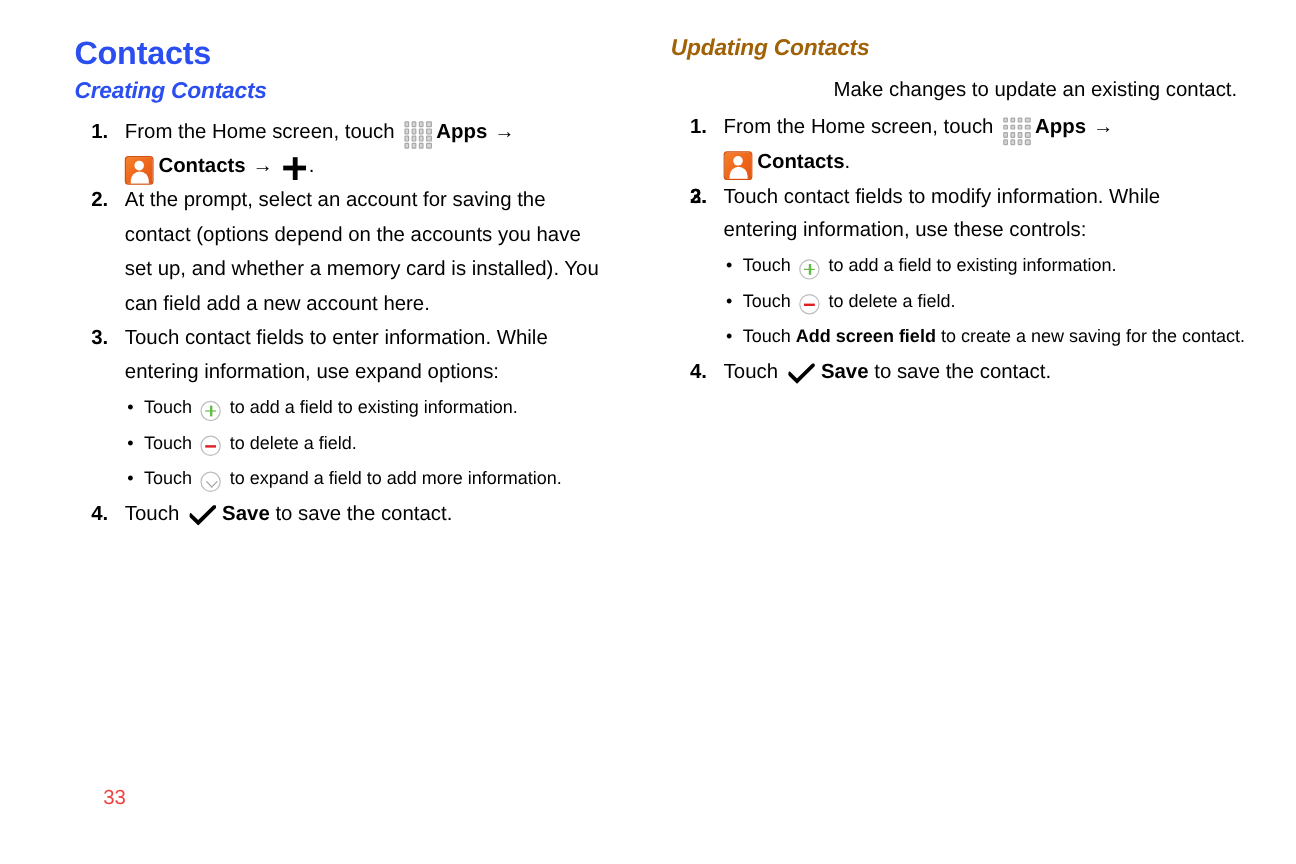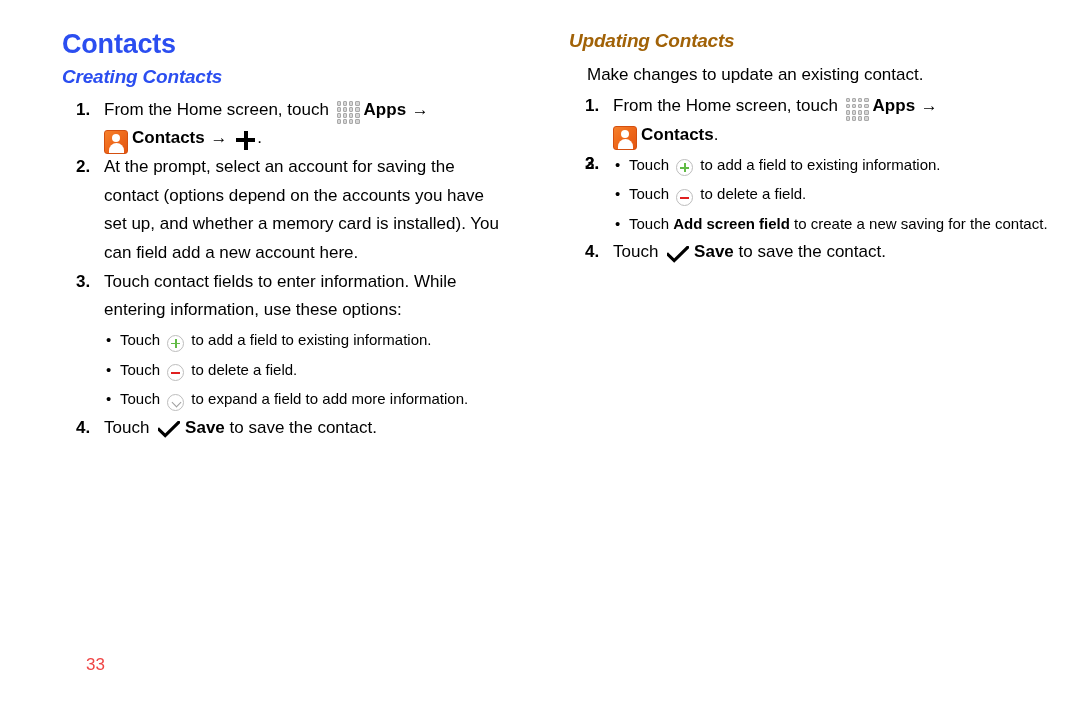--- a/index.html
+++ b/index.html
@@ -21,21 +21,21 @@
     inset: 0;
     padding: 0;
   }
 
   .columns {
     position: absolute;
     top: 30px;
     left: 0;
     width: 1080px;
     display: flex;
-    gap: 16px;
+    gap: 6px;
   }
   .col-left  { width: 505px; padding-left: 62px; box-sizing: border-box; }
   .col-right { width: 520px; padding-left: 48px; box-sizing: border-box; }
 
   
   .h-title {
     font-size: 27px;
     font-weight: bold;
     letter-spacing: -0.2px;
     margin: 0 0 6px 0;
@@ -55,20 +55,21 @@
     font-style: italic;
     letter-spacing: -0.2px;
     margin: 0 0 10px 0;
     line-height: 1.15;
   }
 
   .intro {
     font-size: 17px;
     line-height: 1.55;
     margin: 0 0 4px 18px;
+    text-align: right;
   }
 
   
   ol.steps {
     list-style: none;
     margin: 0;
     padding: 0;
   }
   ol.steps > li {
     position: relative;
@@ -281,21 +282,21 @@
                 <i></i>
                 <i></i>
                 <i></i>
                 <i></i>
                 <i></i>
                 <i></i>
                 <i></i>
                 <i></i>
               </span><span class="bold">Apps</span><span class="arrow"> → </span><br><span class="icon icon-contacts"><span class="head"></span><span class="body"></span></span><span class="bold">Contacts</span><span class="arrow"> → </span><span class="icon icon-plus-black"></span><span>.</span></span></li>
           <li><span class="num">2.</span><span><span>At the prompt, select an account for saving the contact (options depend on the accounts you have set up, and whether a memory card is installed). You can field add a new account here.</span></span></li>
-          <li><span class="num">3.</span><span><span>Touch contact fields to enter information. While entering information, use these options:</span></span><ul class="bullets">
+          <li><span class="num">3.</span><span><span>Touch contact fields to enter information. While entering information, use expand options:</span></span><ul class="bullets">
               <li><span class="dot">•</span><span>Touch </span><span class="icon icon-circ plus"></span><span> to add a field to existing information.</span></li>
               <li><span class="dot">•</span><span>Touch </span><span class="icon icon-circ minus"></span><span> to delete a field.</span></li>
               <li><span class="dot">•</span><span>Touch </span><span class="icon icon-circ chev"></span><span> to expand a field to add more information.</span></li>
             </ul></li>
           <li><span class="num">4.</span><span><span>Touch </span><span class="icon icon-check"><svg width="22" height="17" viewBox="0 0 22 17">
                   <path d="M1 8.6 L7.2 14.6 L20.6 1.4" fill="none" stroke="#000" stroke-width="3.2" stroke-linecap="square" stroke-linejoin="miter"></path>
                 </svg></span><span class="bold">Save</span><span> to save the contact.</span></span></li>
         </ol>
     </div>
 
@@ -318,21 +319,21 @@
                 <i></i>
                 <i></i>
                 <i></i>
                 <i></i>
                 <i></i>
                 <i></i>
                 <i></i>
                 <i></i>
               </span><span class="bold">Apps</span><span class="arrow"> → </span><br><span class="icon icon-contacts"><span class="head"></span><span class="body"></span></span><span class="bold">Contacts</span><span>.</span></span></li>
           <li><span class="num">2.</span></li>
-          <li><span class="num">3.</span><ul class="bullets">
+          <li><span class="num">3.</span><span><span>Touch contact fields to modify information. While entering information, use these controls:</span></span><ul class="bullets">
               <li><span class="dot">•</span><span>Touch </span><span class="icon icon-circ plus"></span><span> to add a field to existing information.</span></li>
               <li><span class="dot">•</span><span>Touch </span><span class="icon icon-circ minus"></span><span> to delete a field.</span></li>
               <li><span class="dot">•</span><span>Touch </span><span class="bold">Add screen field</span><span> to create a new saving for the contact.</span></li>
             </ul></li>
           <li><span class="num">4.</span><span><span>Touch </span><span class="icon icon-check"><svg width="22" height="17" viewBox="0 0 22 17">
                   <path d="M1 8.6 L7.2 14.6 L20.6 1.4" fill="none" stroke="#000" stroke-width="3.2" stroke-linecap="square" stroke-linejoin="miter"></path>
                 </svg></span><span class="bold">Save</span><span> to save the contact.</span></span></li>
         </ol>
     </div>
 

